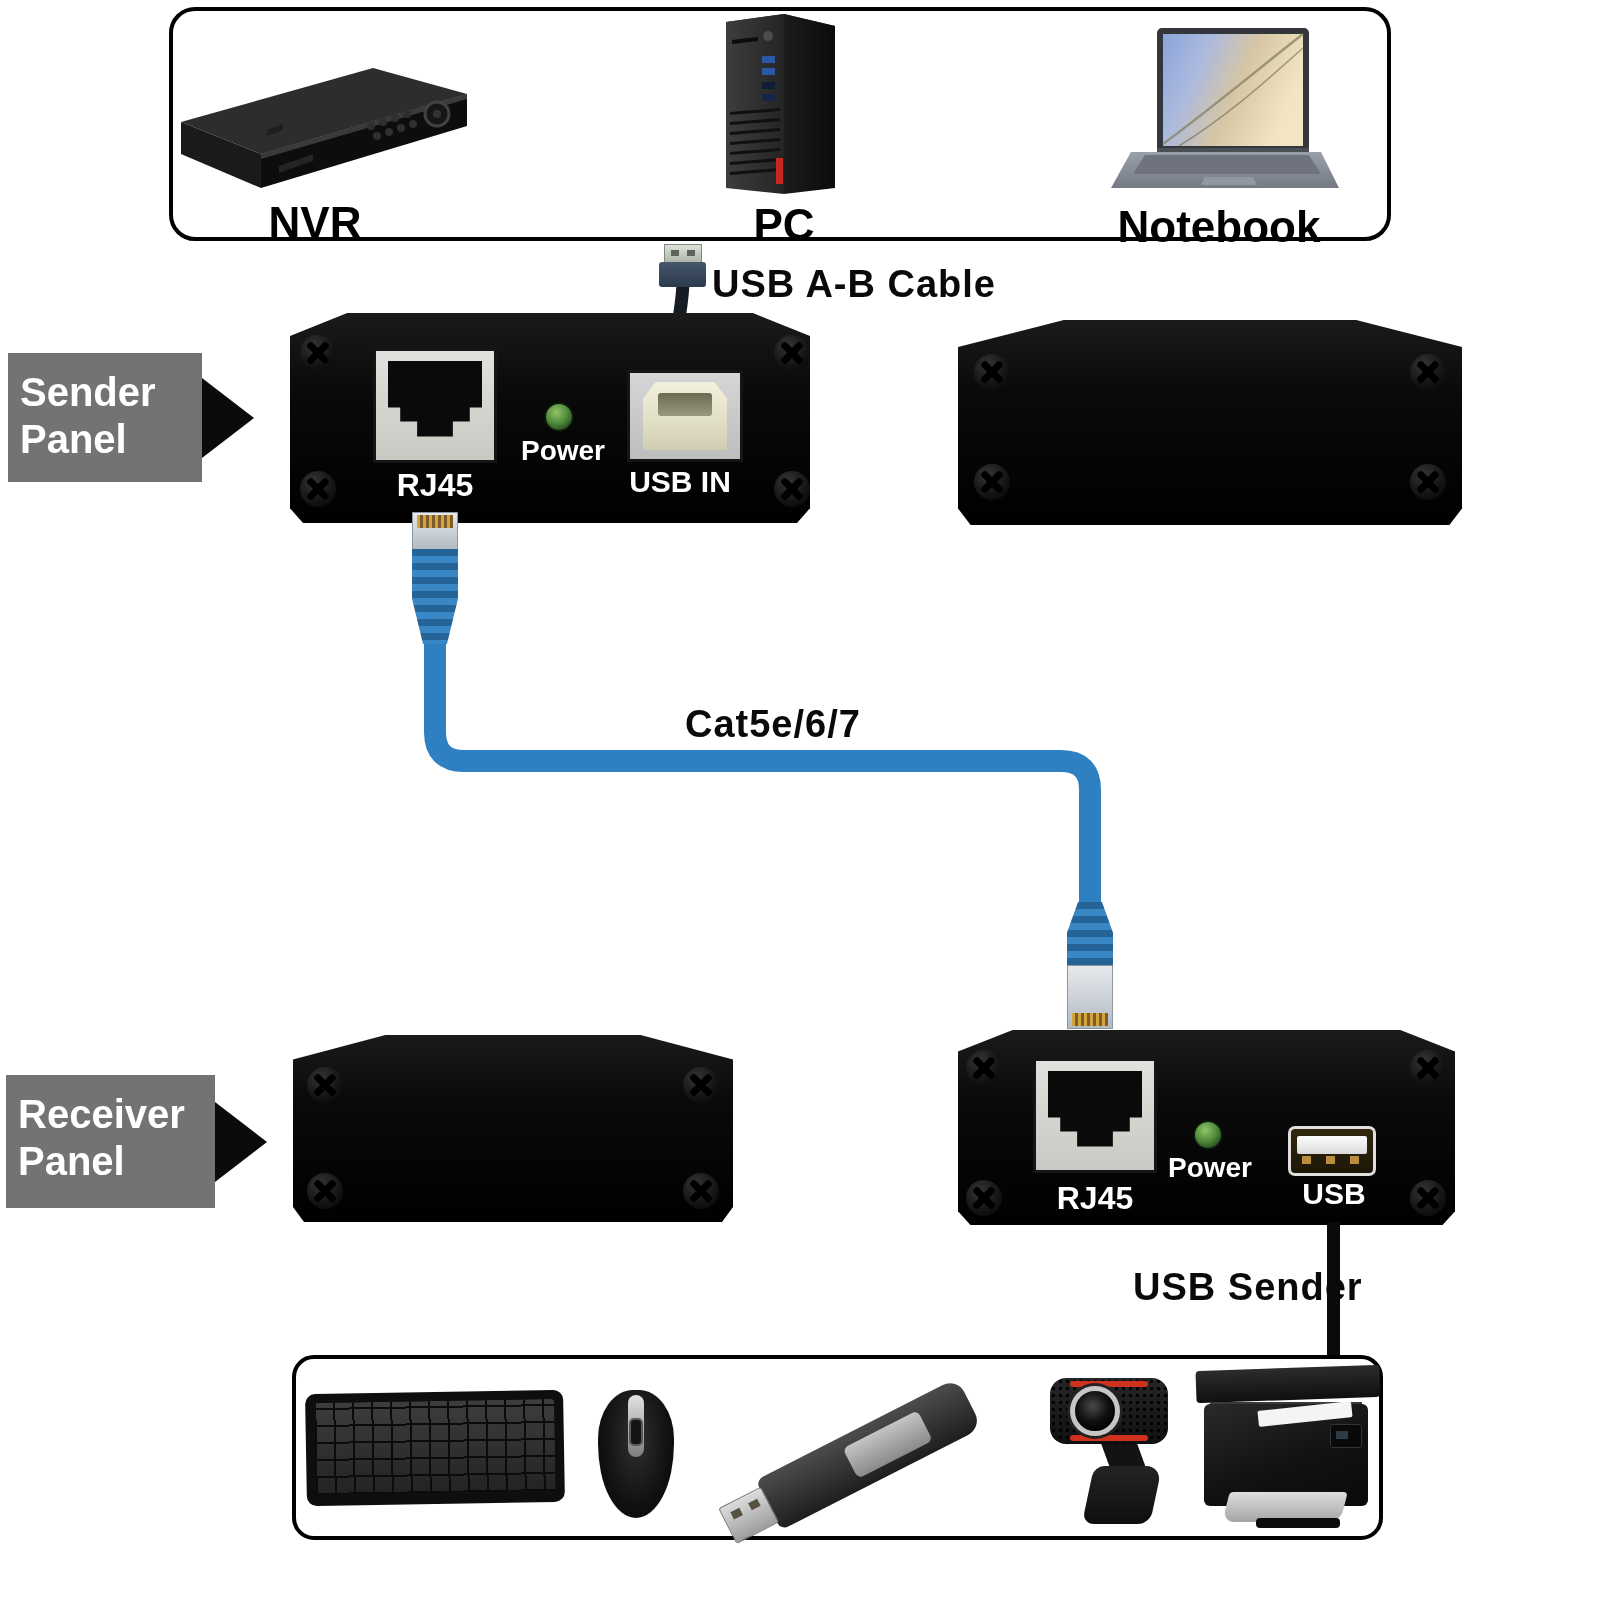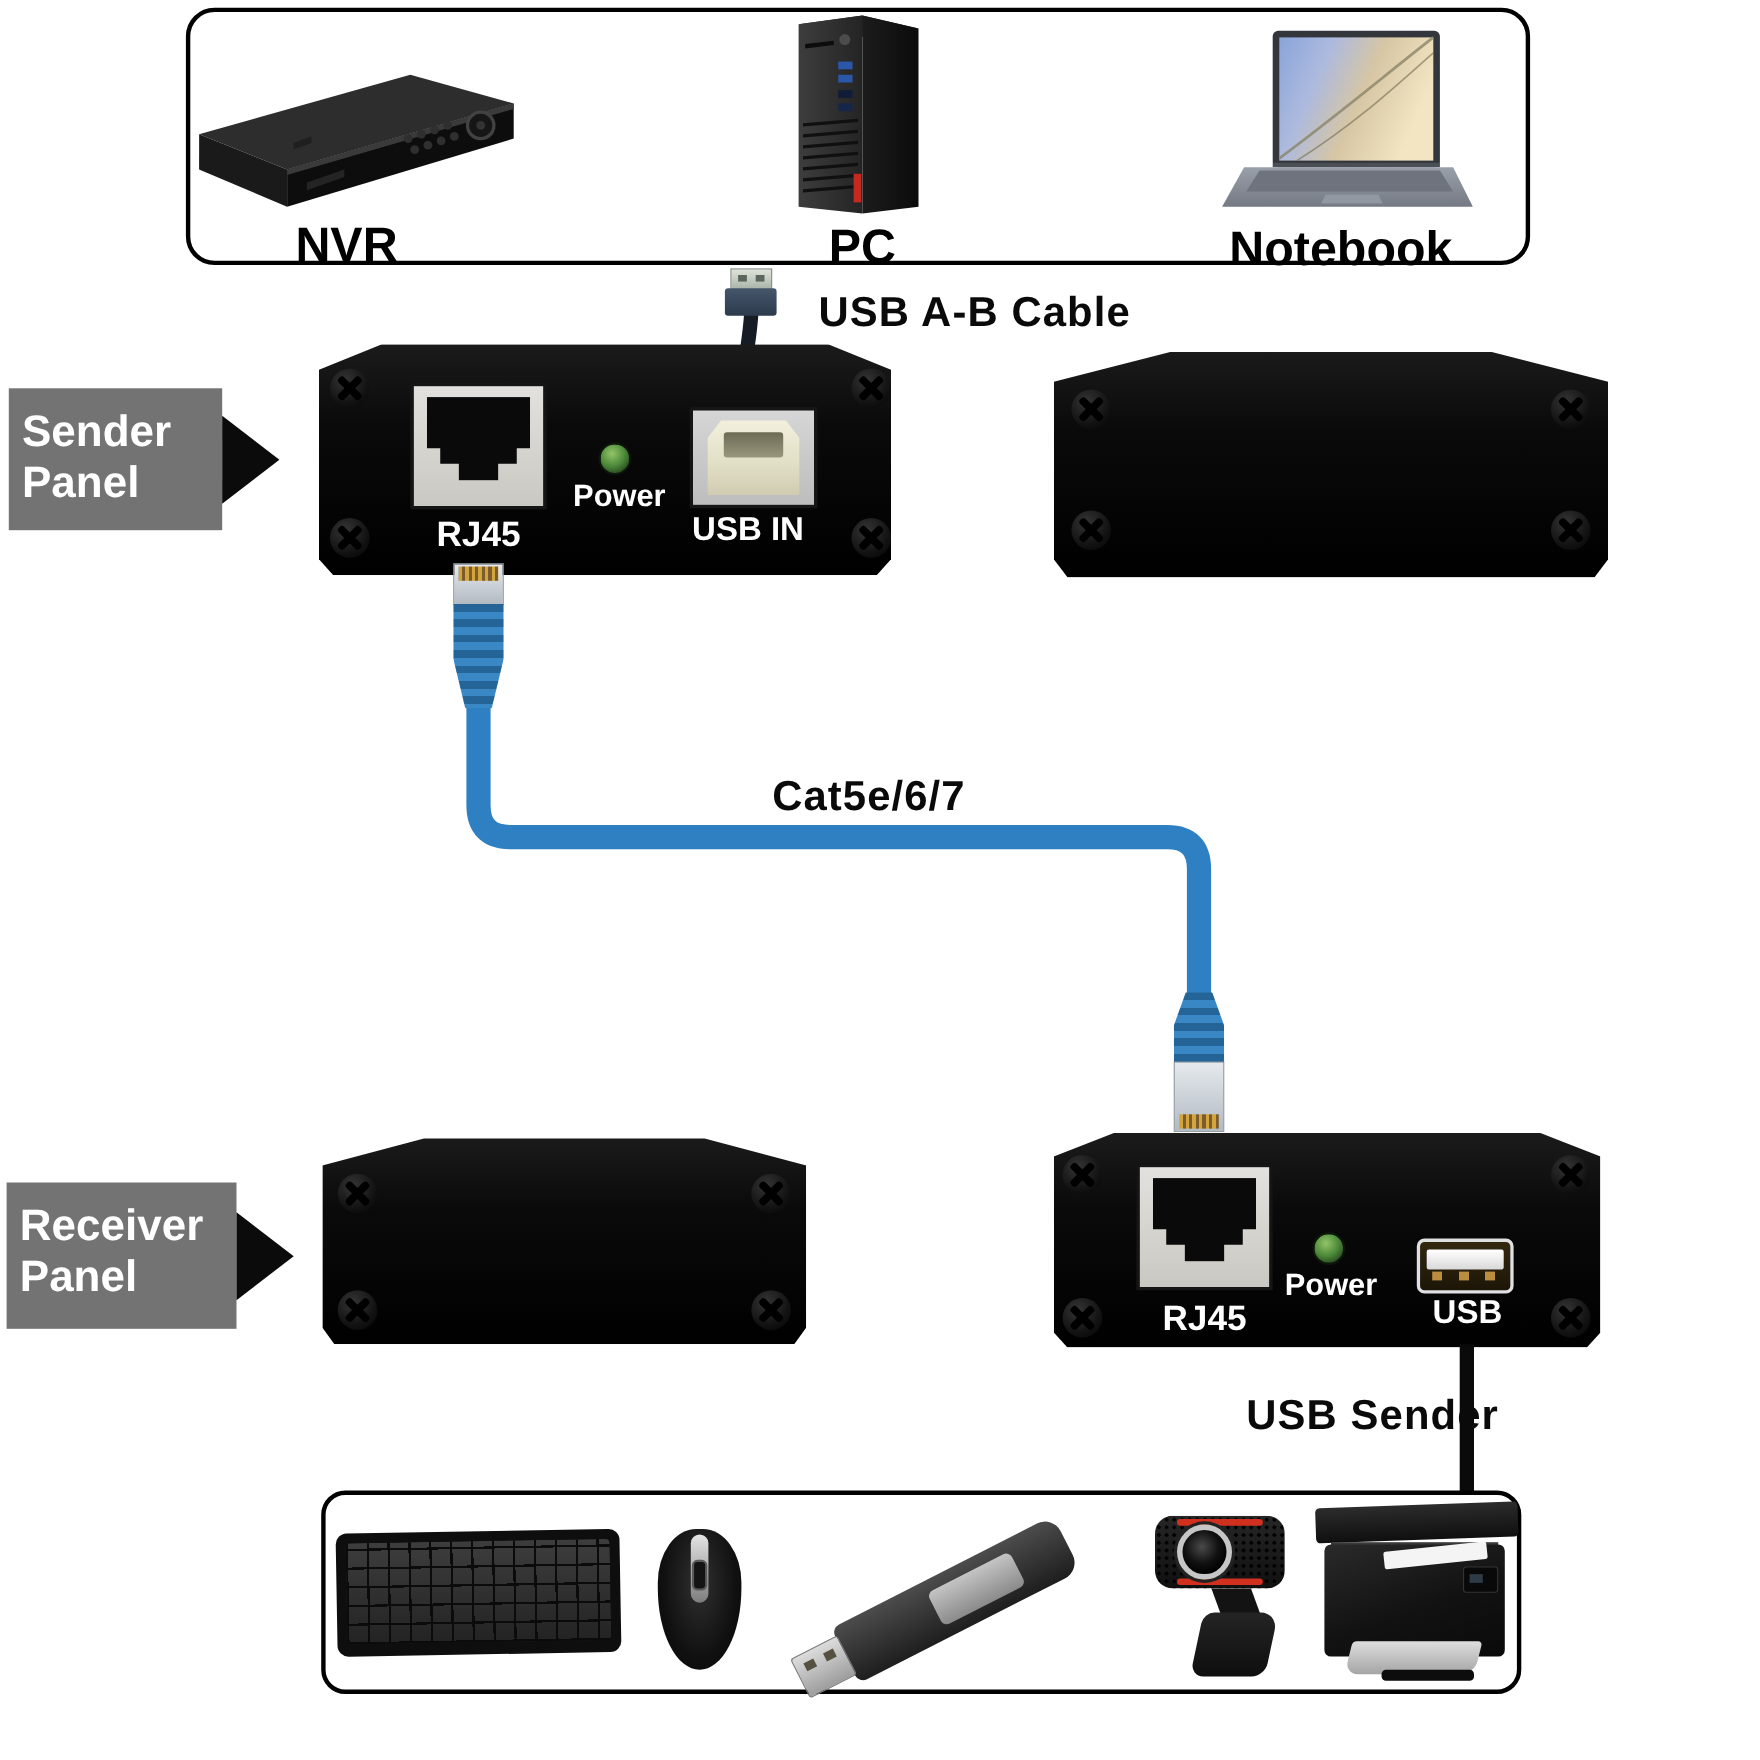--- a/index.html
+++ b/index.html
@@ -220,21 +220,21 @@
   <div class="device-label" style="left:315px; top:198px;">NVR</div>
   <div class="device-label" style="left:784px; top:200px;">PC</div>
   <div class="device-label" style="left:1219px; top:202px;">Notebook</div>
 
   <svg class="cable-svg" style="left:0; top:0;" width="1600" height="1600" viewBox="0 0 1600 1600">
     <path d="M683,284 C681,322 671,352 668,400" stroke="#161c24" stroke-width="13" fill="none"></path>
   </svg>
   <div class="usb-a-plug-metal" style="left:664px; top:244px; width:38px; height:20px;"></div>
   <div class="usb-a-plug-body" style="left:659px; top:262px; width:47px; height:25px;"></div>
   <div class="usb-b-collar" style="left:666px; top:392px; width:30px; height:32px;"></div>
-  <div class="big-label" style="left:712px; top:263px;margin-left:32px;">USB A-B Cable</div>
+  <div class="big-label" style="left:712px; top:263px;">USB A-B Cable</div>
 
   <div class="panel panel-front-top sender-front">
     <div class="screw" style="left:10px; top:22px;"></div>
     <div class="screw" style="left:10px; top:158px;"></div>
     <div class="screw" style="left:484px; top:22px;"></div>
     <div class="screw" style="left:484px; top:158px;"></div>
 
     <div class="rj45-port" style="left:83px; top:35px; width:124px; height:115px;">
       <div class="rj45-jack"></div>
     </div>
@@ -262,21 +262,21 @@
     <span class="tag-arrow"></span>
   </div>
 
   <svg class="cable-svg" style="left:0; top:0;" width="1600" height="1600" viewBox="0 0 1600 1600">
     <path d="M435,640 L435,732 Q435,761 464,761 L1061,761 Q1090,761 1090,790 L1090,908" stroke="#2e80c2" stroke-width="22" fill="none"></path>
   </svg>
   <div class="rj45-plug-tip pins-top" style="left:412px; top:512px; width:46px; height:38px;"></div>
   <div class="rj45-plug-boot boot-taper-down" style="left:412px; top:549px; width:46px; height:95px;"></div>
   <div class="rj45-plug-boot boot-taper-up" style="left:1067px; top:902px; width:46px; height:64px;"></div>
   <div class="rj45-plug-tip pins-bottom" style="left:1067px; top:965px; width:46px; height:64px;"></div>
-  <div class="big-label" style="left:702px; top:703px;">Cat5e/6/7</div>
+  <div class="big-label" style="left:685px; top:703px;">Cat5e/6/7</div>
 
   <div class="panel panel-back-top receiver-back">
     <div class="screw" style="left:14px; top:34px;"></div>
     <div class="screw" style="left:14px; top:140px;"></div>
     <div class="screw" style="left:390px; top:34px;"></div>
     <div class="screw" style="left:390px; top:140px;"></div>
   </div>
 
   <div class="tag" style="left:6px; top:1075px; width:209px; height:133px;">
     <span class="tag-line">Receiver</span>

